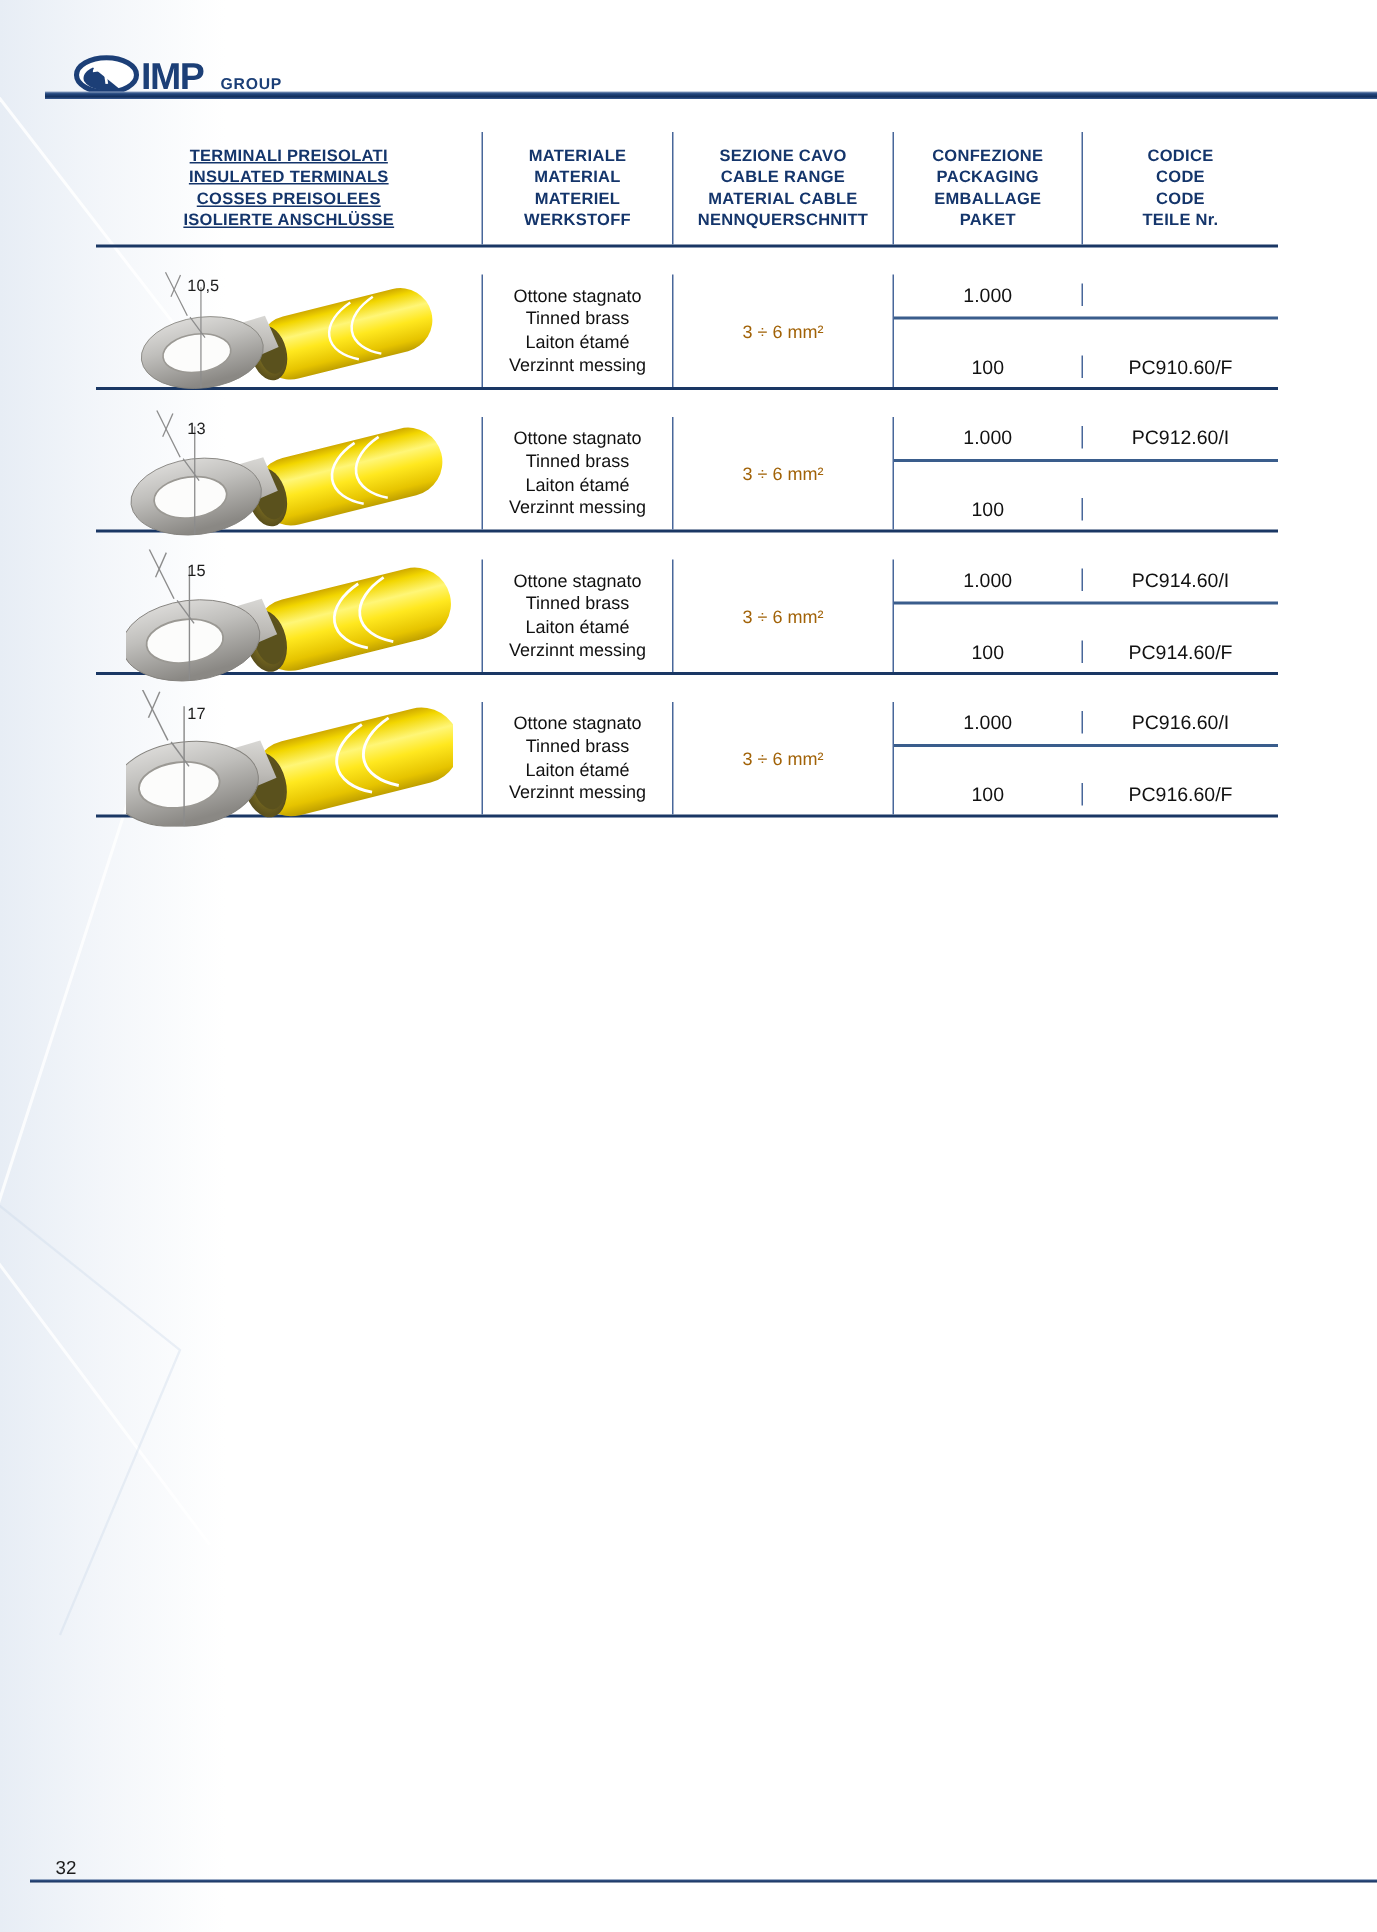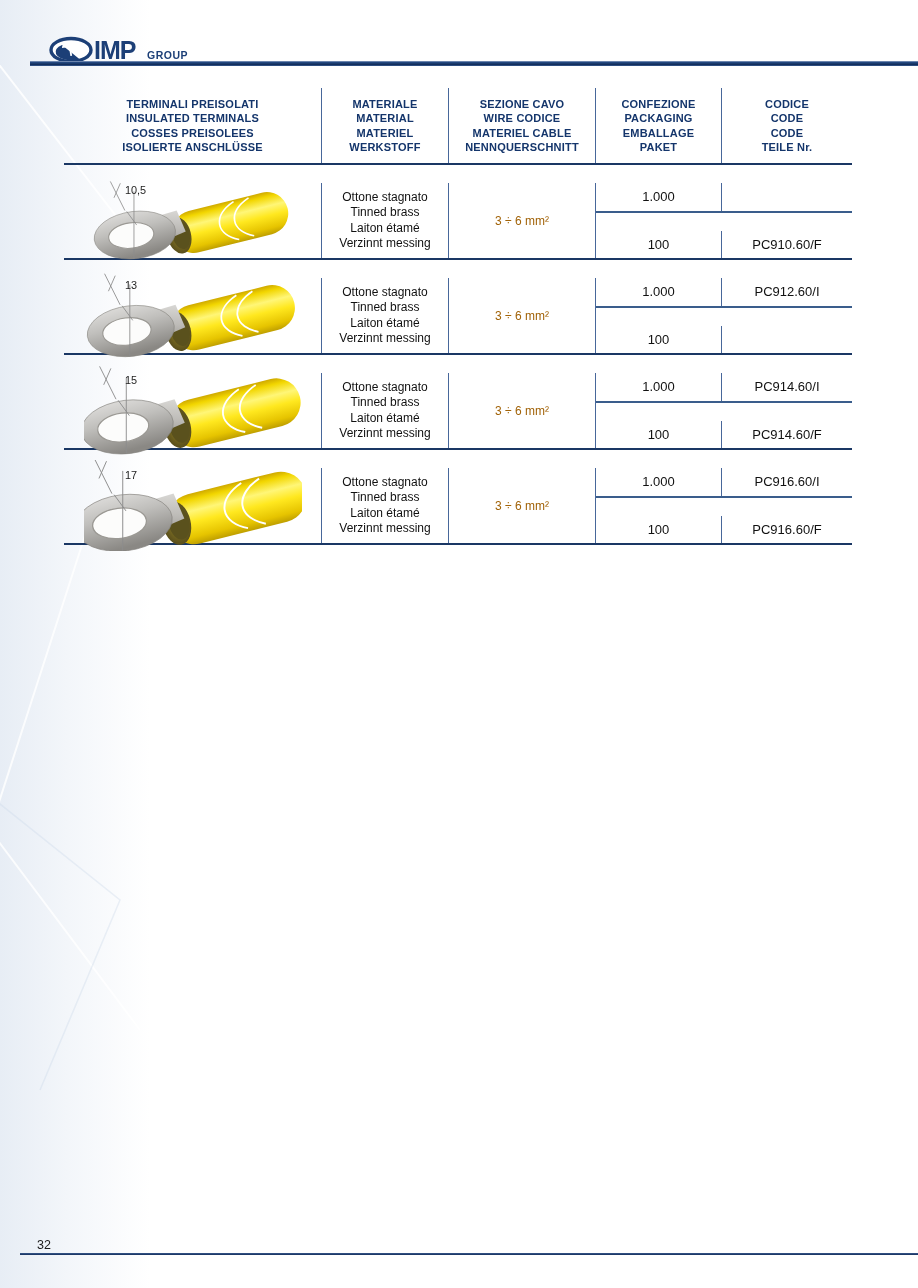--- a/index.html
+++ b/index.html
@@ -34,32 +34,32 @@
     letter-spacing:0.2px; text-align:center;
   }
   .th div { white-space:nowrap; }
 
   .trow { display:flex; height:95px; border-bottom:2px solid #1a3764; }
   .trow.last { border-bottom-width:2px; }
 
   .cell { display:flex; align-items:center; justify-content:center; text-align:center;margin-top:18px; }
   .vline { border-right:1px solid #48679a; }
 
-  .c1 { width:258px; }
+  .c1 { width:258px;text-decoration:underline; }
   .c2 { width:127px; }
   .c3 { width:147px; }
   .c4 { width:126px; }
   .c5 { width:130px; }
 
   .mat { font-size:12px; line-height:15.5px; color:#111; }
   .wire { font-size:12px; color:#a16207; }
   .pc { font-size:13px; color:#111; }
 
   .rblock { display:flex; flex-direction:column; width:256px; }
-  .subrow { display:flex; flex:1; }
+  .subrow { display:flex; flex:1;align-items:center; }
   .subrow.first { border-bottom:2px solid #3a5d8c; }
 
   .term-svg { width:218px; height:91px; display:block; }
   .dim-text { font-size:12px; fill:#1d1d1d; font-family:"Liberation Sans", sans-serif; }
 
   .page-num {
     position:absolute; left:37px; top:1238px;
     font-size:12.5px; color:#1c1c1c;
   }
   .bottom-rule {
@@ -130,22 +130,22 @@
       <div>ISOLIERTE ANSCHLÜSSE</div>
     </div>
     <div class="th c2 vline">
       <div>MATERIALE</div>
       <div>MATERIAL</div>
       <div>MATERIEL</div>
       <div>WERKSTOFF</div>
     </div>
     <div class="th c3 vline">
       <div>SEZIONE CAVO</div>
-      <div>WIRE CODICE</div>
-      <div>MATERIEL CABLE</div>
+      <div>CABLE RANGE</div>
+      <div>MATERIAL CABLE</div>
       <div>NENNQUERSCHNITT</div>
     </div>
     <div class="th c4 vline">
       <div>CONFEZIONE</div>
       <div>PACKAGING</div>
       <div>EMBALLAGE</div>
       <div>PAKET</div>
     </div>
     <div class="th c5">
       <div>CODICE</div>

